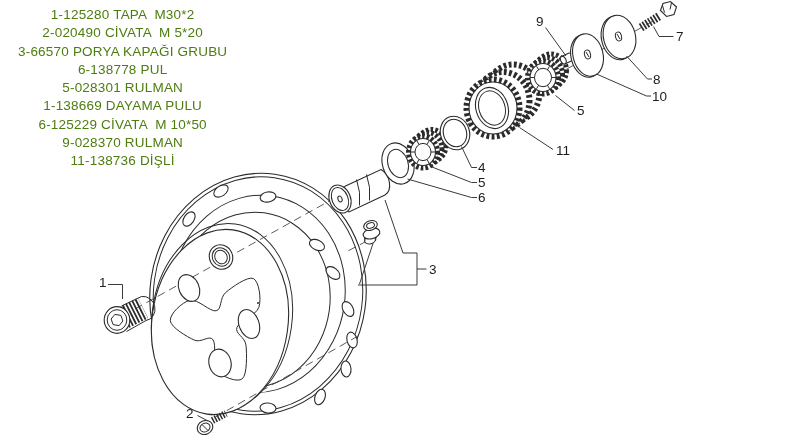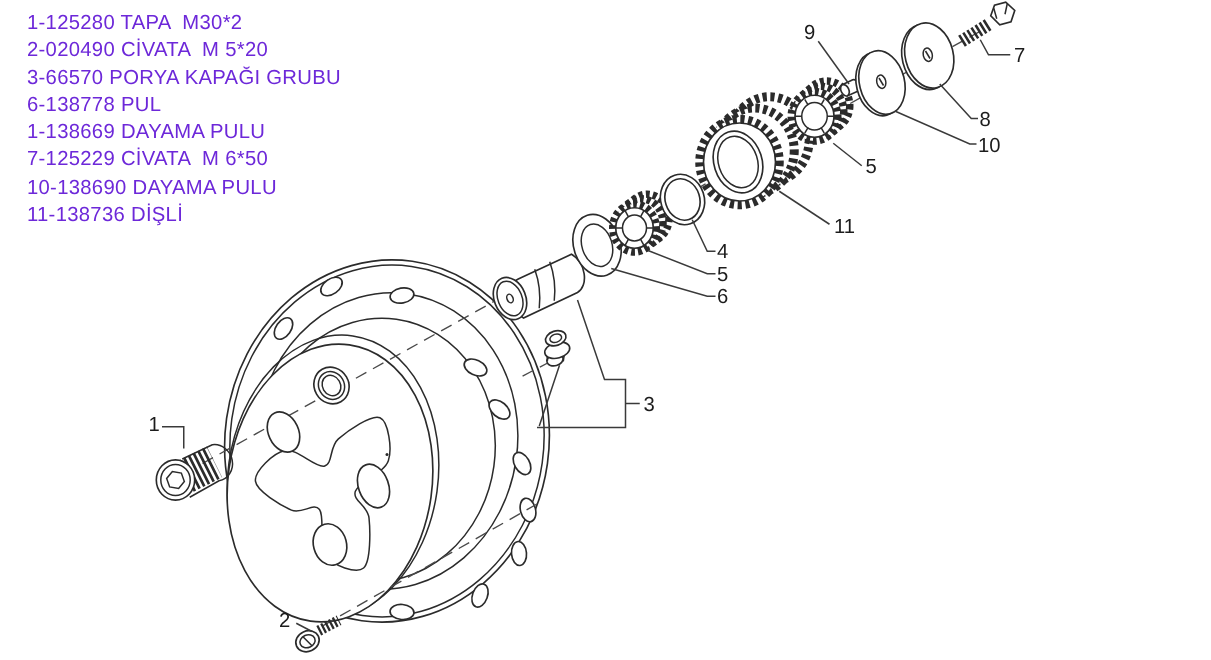--- a/index.html
+++ b/index.html
@@ -3,21 +3,22 @@
 <meta charset="utf-8">
 <style>
   html,body{margin:0;padding:0;background:#ffffff;}
   .stage{
     position:relative;width:807px;height:440px;background:#ffffff;overflow:hidden;
     font-family:"Liberation Sans", sans-serif;
   }
   .diagram-svg{position:absolute;left:0;top:0;}
   .parts-list{
     position:absolute;left:18px;top:6px;
-    color:#6d28d9;
+    color:#4d7c0f;
+    text-align:center;
   }
   .parts-list .row{
     font-size:13.5px;line-height:18.3px;white-space:pre;letter-spacing:0.2px;
     font-weight:500;
   }
   .callout{font-size:13.5px;fill:#1c1c1c;}
   
   .ln{stroke:#2b2b2b;fill:none;stroke-width:1;}
   .lnb{stroke:#2b2b2b;fill:#ffffff;stroke-width:1.1;}
   .leader{stroke:#3a3a3a;fill:none;stroke-width:1;}
@@ -208,18 +209,19 @@
       <text class="callout" x="653" y="84">8</text>
       <text class="callout" x="652" y="101">10</text>
     </g>
   </svg>
 
   <div class="parts-list">
     <div class="row">1-125280 TAPA  M30*2</div>
     <div class="row">2-020490 CİVATA  M 5*20</div>
     <div class="row">3-66570 PORYA KAPAĞI GRUBU</div>
     <div class="row">6-138778 PUL</div>
+    <div class="row">5-028301 RULMAN</div>
     <div class="row">1-138669 DAYAMA PULU</div>
-    <div class="row">7-125229 CİVATA  M 6*50</div>
-    <div class="row">10-138690 DAYAMA PULU</div>
+    <div class="row">6-125229 CİVATA  M 10*50</div>
+    <div class="row">9-028370 RULMAN</div>
     <div class="row">11-138736 DİŞLİ</div>
   </div>
 </div>
 
 </body></html>

